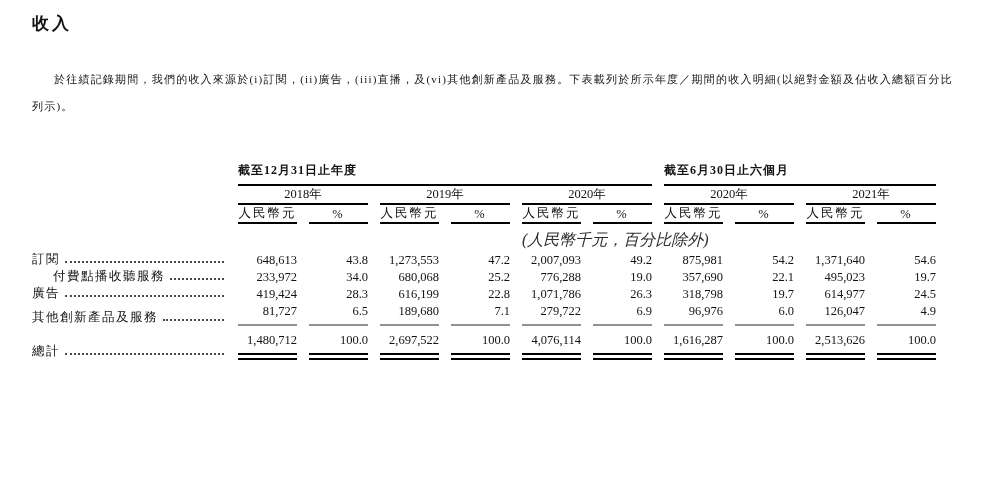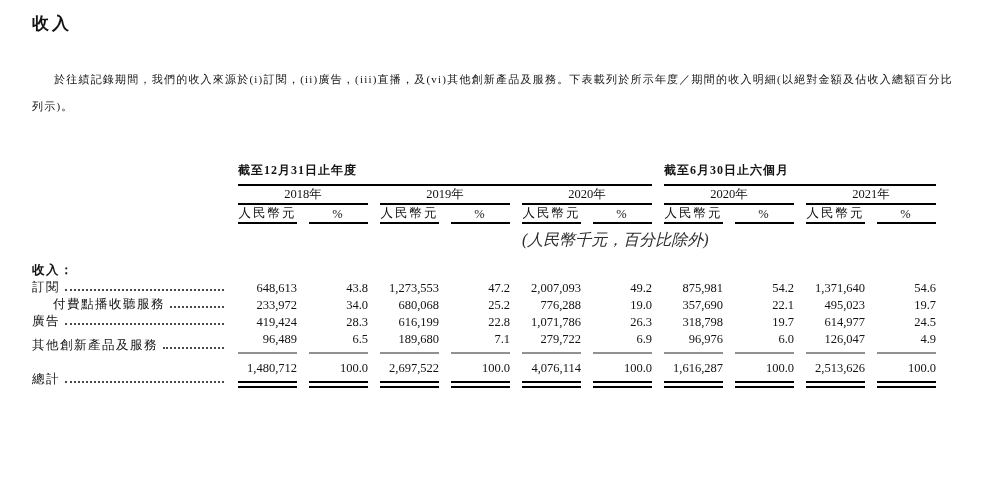--- a/index.html
+++ b/index.html
@@ -166,24 +166,20 @@
         <th>人民幣元</th>
         <th>%</th>
       </tr>
     </thead>
     <tbody>
       <tr class="note-row">
         <td class="lblcell"></td>
         <td colspan="4"></td>
         <td colspan="2" class="note">(人民幣千元，百分比除外)</td>
         <td colspan="4"></td>
-      </tr>
-      <tr class="section-row">
-        <td class="sec">收入：</td>
-        <td colspan="10"></td>
       </tr>
       <tr class="data-row">
     <td class="lbl">
       <span class="lblflex">
         <span class="rlabel">訂閱</span>
         <span class="leader"></span>
       </span>
     </td>
   <td class="num">648,613</td>
           <td class="num">43.8</td>
@@ -232,21 +228,21 @@
           <td class="num">614,977</td>
           <td class="num">24.5</td>
         </tr>
         <tr class="data-row last-data-row">
     <td class="lbl">
       <span class="lblflex">
         <span class="rlabel">其他創新產品及服務</span>
         <span class="leader"></span>
       </span>
     </td>
-  <td class="num">96,489</td>
+  <td class="num">81,727</td>
           <td class="num">6.5</td>
           <td class="num">189,680</td>
           <td class="num">7.1</td>
           <td class="num">279,722</td>
           <td class="num">6.9</td>
           <td class="num">96,976</td>
           <td class="num">6.0</td>
           <td class="num">126,047</td>
           <td class="num">4.9</td>
         </tr>

